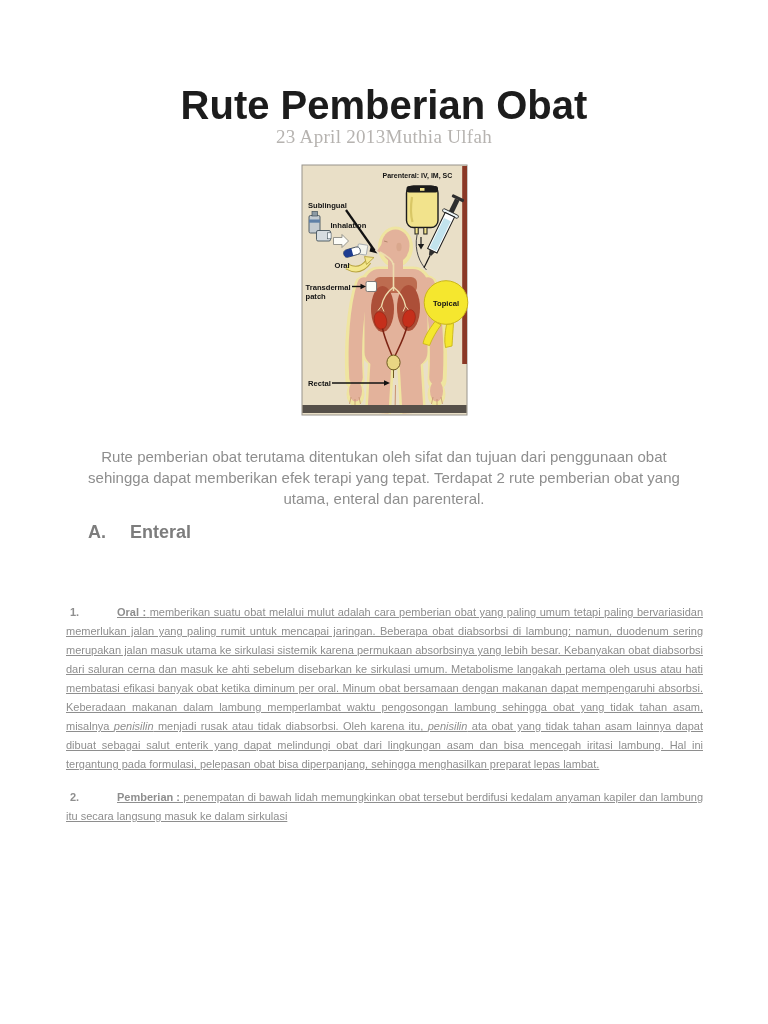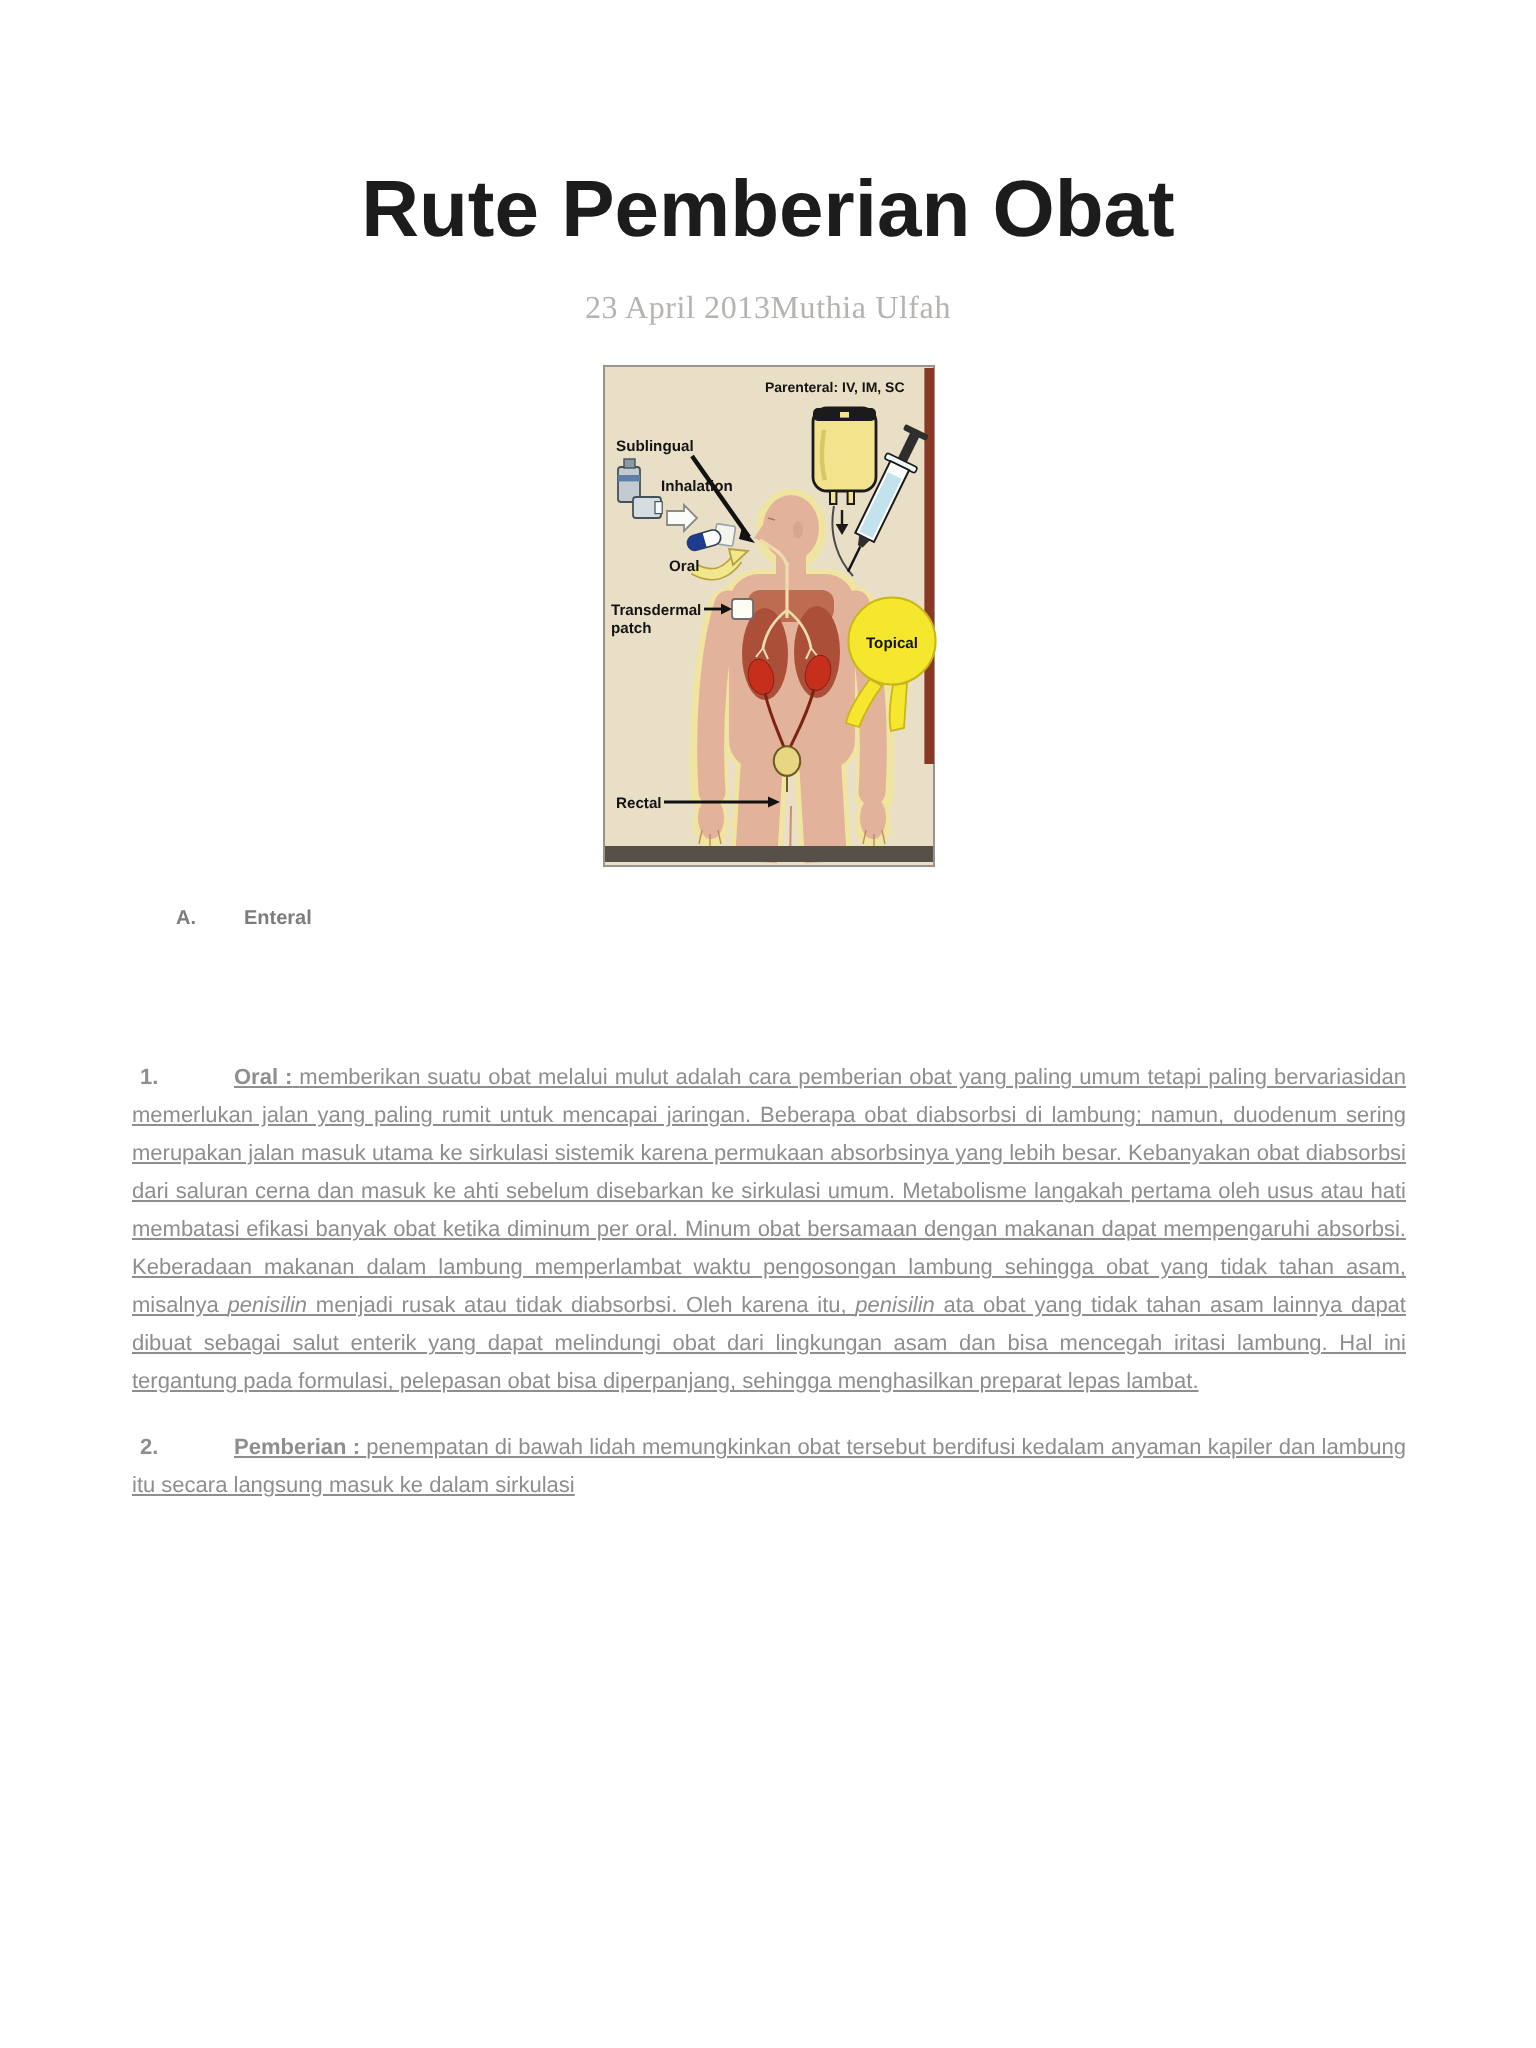--- a/index.html
+++ b/index.html
@@ -1,32 +1,32 @@
 <!DOCTYPE html>
 <html><head>
 <meta charset="utf-8">
 <style>
   html,body { margin:0; padding:0; background:#ffffff; }
   body { width:768px; height:1024px; overflow:hidden; font-family:"Liberation Sans",sans-serif; }
   .page { position:relative; width:768px; height:1024px; background:#ffffff; }
 
   .doc-title { margin:88px 0 0 0; text-align:center; font-size:40px; line-height:34px;
                font-weight:bold; color:#1c1c1c; }
-  .byline { margin-top:25px; text-align:center; font-family:"Liberation Serif",serif;
-            font-size:16px; line-height:16px; color:#b6b3b0; letter-spacing:.3px; }
+  .byline { margin-top:7px; text-align:center; font-family:"Liberation Serif",serif;
+            font-size:19px; line-height:16px; color:#b6b3b0; letter-spacing:.3px; }
 
   .figure-wrap { width:177px; height:261px; margin:12px auto 0 auto; }
   .figure-wrap svg { display:block; }
   .fig-label { font:bold 7.6px "Liberation Sans",sans-serif; fill:#141414; }
   .fig-label--sm { font:bold 7px "Liberation Sans",sans-serif; fill:#141414; }
 
   .intro { width:616px; margin:28px auto 0 auto; text-align:center;
            font-size:15px; line-height:21px; color:#8e8e8e; }
 
-  .section-heading { margin:14px 0 0 88px; font-size:10px; line-height:19px;
+  .section-heading { margin:14px 0 0 88px; font-size:18px; line-height:19px;
                      font-weight:bold; color:#7d7d7d; }
   .section-heading .gap { display:inline-block; width:24px; }
 
   .para { width:637px; margin:0 0 0 66px; text-align:justify;
           font-size:11px; line-height:19px; color:#8e8e8e;text-decoration:underline; }
   .para.first { margin-top:61px; }
   .para.second { margin-top:14px; }
   .pnum { font-weight:bold; display:inline-block; width:47px; margin-left:4px; }
   .pterm { font-weight:bold; }
   .para i { font-style:italic; }
@@ -172,20 +172,21 @@
       <text class="fig-label--sm" x="86.5" y="21">Parenteral: IV, IM, SC</text>
       <text class="fig-label" x="12" y="50.5">Sublingual</text>
       <text class="fig-label" x="34.5" y="70.5">Inhalation</text>
       <text class="fig-label" x="38.5" y="110.5">Oral</text>
       <text class="fig-label" x="9.5" y="132.5">Transdermal</text>
       <text class="fig-label" x="9.5" y="141.5">patch</text>
       <text class="fig-label" x="12" y="229">Rectal</text>
     </svg>
   </div>
 
+  <p class="intro">Rute pemberian obat terutama ditentukan oleh sifat dan tujuan dari penggunaan obat sehingga dapat memberikan efek terapi yang tepat. Terdapat 2 rute pemberian obat yang utama, enteral dan parenteral.</p>
 
   <h2 class="section-heading"><span>A.</span><span class="gap"></span><span>Enteral</span></h2>
 
   <p class="para first"><b class="pnum">1.</b><b class="pterm">Oral :</b> <span>memberikan suatu obat melalui mulut adalah cara pemberian obat yang paling umum tetapi paling bervariasidan memerlukan jalan yang paling rumit untuk mencapai jaringan. Beberapa obat diabsorbsi di lambung; namun, duodenum sering merupakan jalan masuk utama ke sirkulasi sistemik karena permukaan absorbsinya yang lebih besar. Kebanyakan obat diabsorbsi dari saluran cerna dan masuk ke ahti sebelum disebarkan ke sirkulasi umum. Metabolisme langakah pertama oleh usus atau hati membatasi efikasi banyak obat ketika diminum per oral. Minum obat bersamaan dengan makanan dapat mempengaruhi absorbsi. Keberadaan makanan dalam lambung memperlambat waktu pengosongan lambung sehingga obat yang tidak tahan asam, misalnya </span><i>penisilin</i><span> menjadi rusak atau tidak diabsorbsi. Oleh karena itu, </span><i>penisilin</i><span> ata obat yang tidak tahan asam lainnya dapat dibuat sebagai salut enterik yang dapat melindungi obat dari lingkungan asam dan bisa mencegah iritasi lambung. Hal ini tergantung pada formulasi, pelepasan obat bisa diperpanjang, sehingga menghasilkan preparat lepas lambat.</span></p>
 
   <p class="para second"><b class="pnum">2.</b><b class="pterm">Pemberian :</b> <span>penempatan di bawah lidah memungkinkan obat tersebut berdifusi kedalam anyaman kapiler dan lambung itu secara langsung masuk ke dalam sirkulasi</span></p>
 
 </div>
 
 </body></html>

